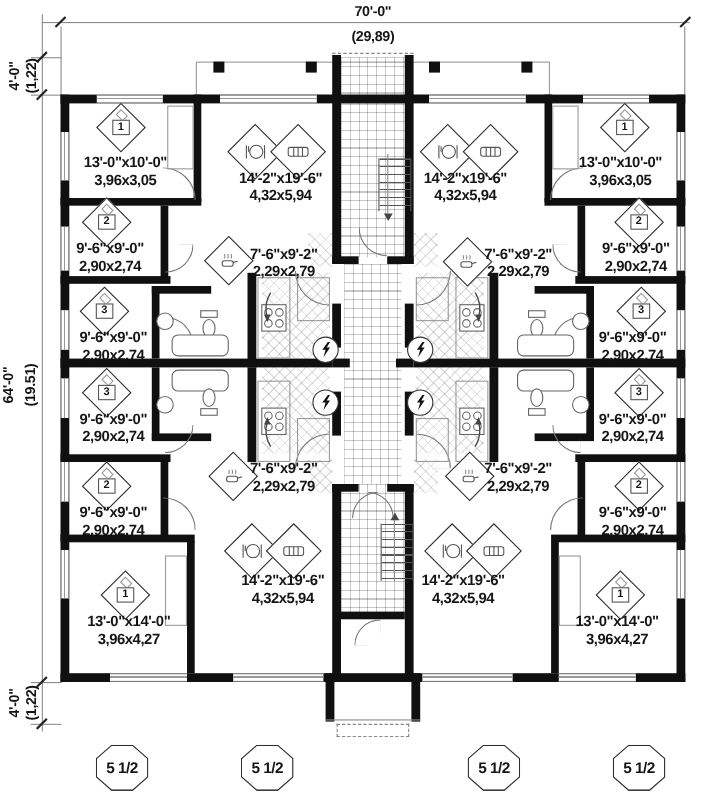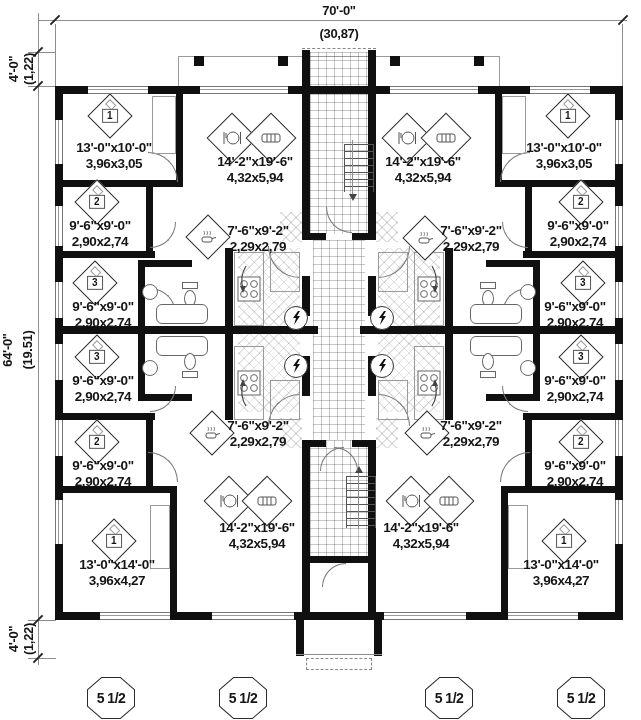--- a/index.html
+++ b/index.html
@@ -69,21 +69,21 @@
   <div class="tl" style="left:28px;top:620px;width:28px;height:1px;"></div>
   <div class="tl" style="left:28px;top:658px;width:28px;height:1px;"></div>
   <div class="tick" style="left:55px;top:20px;"></div>
   <div class="tick" style="left:623px;top:20px;"></div>
   <div class="tick" style="left:38px;top:52px;"></div>
   <div class="tick" style="left:38px;top:86px;"></div>
   <div class="tick" style="left:38px;top:620px;"></div>
   <div class="tick" style="left:38px;top:658px;"></div>
 
   <div class="dim-text" style="left:339px;top:10px;">70'-0"</div>
-  <div class="dim-text" style="left:339px;top:33px;">(30,87)</div>
+  <div class="dim-text" style="left:339px;top:33px;">(29,89)</div>
   <div class="dim-text rot" style="left:13px;top:69px;">4'-0"</div>
   <div class="dim-text rot" style="left:28px;top:69px;">(1,22)</div>
   <div class="dim-text rot" style="left:7px;top:350px;">64'-0"</div>
   <div class="dim-text rot" style="left:27px;top:350px;">(19.51)</div>
   <div class="dim-text rot" style="left:13px;top:639px;">4'-0"</div>
   <div class="dim-text rot" style="left:28px;top:639px;">(1,22)</div>
 
   <div class="outline" style="left:178px;top:56px;width:322px;height:31px;"></div>
   <div class="wall" style="left:194px;top:56px;width:10px;height:10px;"></div>
   <div class="wall" style="left:278px;top:56px;width:10px;height:10px;"></div>

